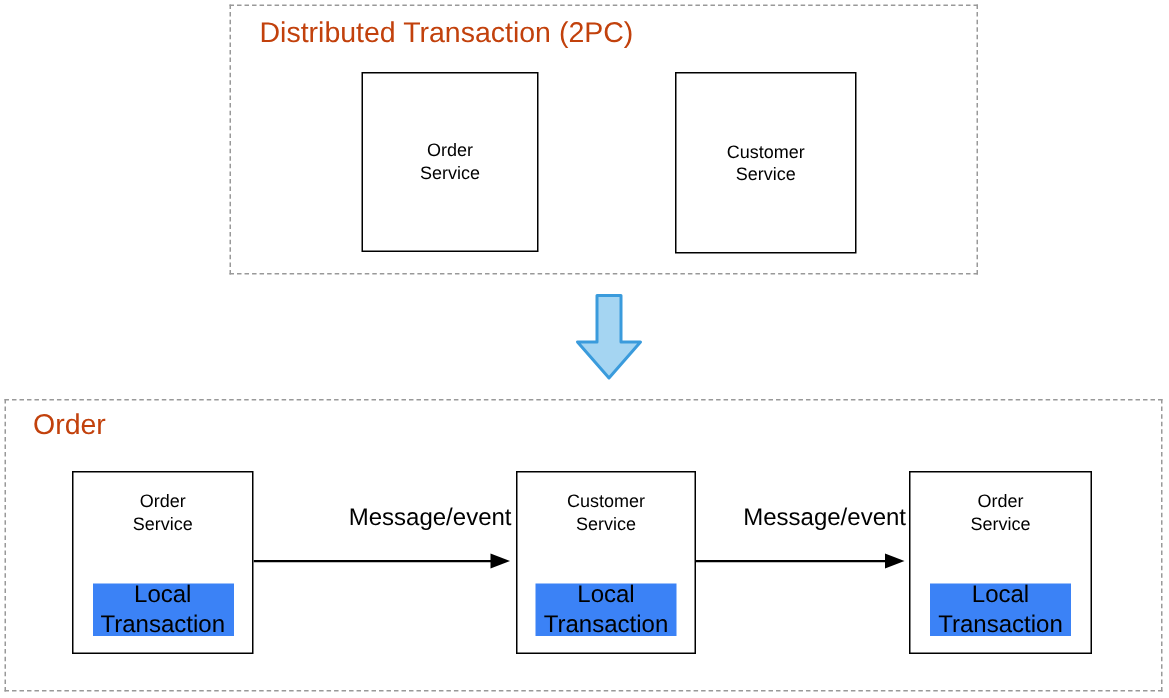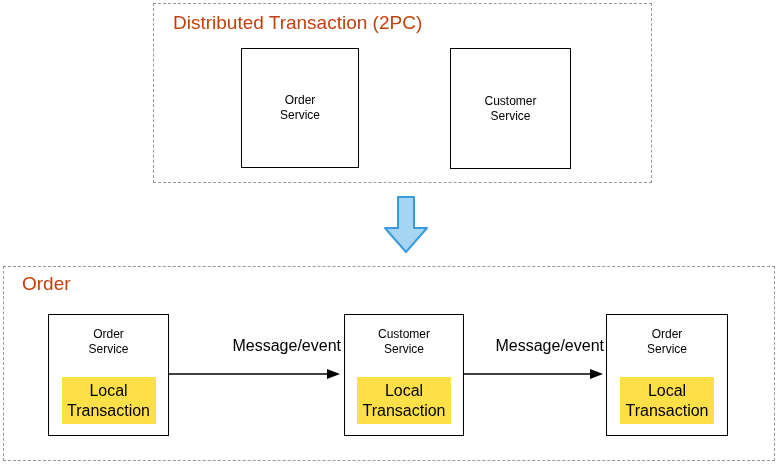--- a/index.html
+++ b/index.html
@@ -47,22 +47,22 @@
   .box-b { left: 296px; top: 44px; width: 121px; height: 121px; justify-content: center; }
 
   
   .saga-node { justify-content: space-between; padding: 12px 0 11px; }
   .n1 { left: 44px;  top: 47px; width: 121px; height: 122px; }
   .n2 { left: 340px; top: 47px; width: 120px; height: 122px; }
   .n3 { left: 602px; top: 47px; width: 122px; height: 122px; }
 
   .local-box {
     width: 94px;
-    height: 47px;
-    background: #fde047;
+    height: 35px;
+    background: #3b82f6;
     display: flex;
     align-items: center;
     justify-content: center;
   }
   .local-label {
     font-size: 16px;
     line-height: 1.25;
     white-space: pre-line;
     text-align: center;
   }

